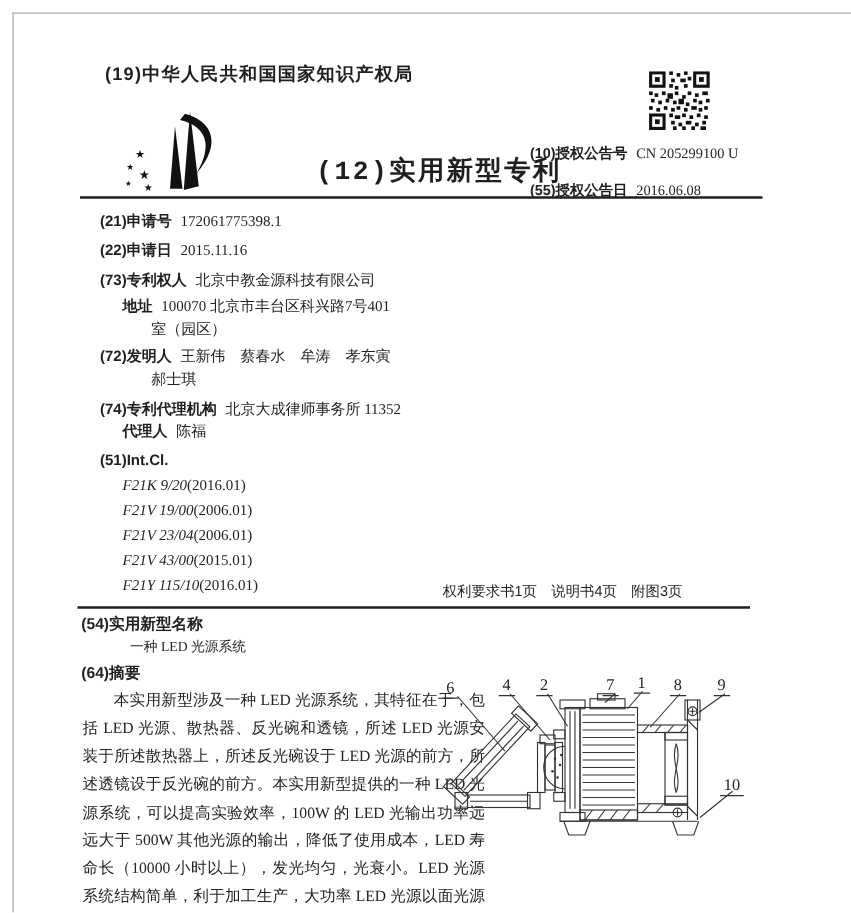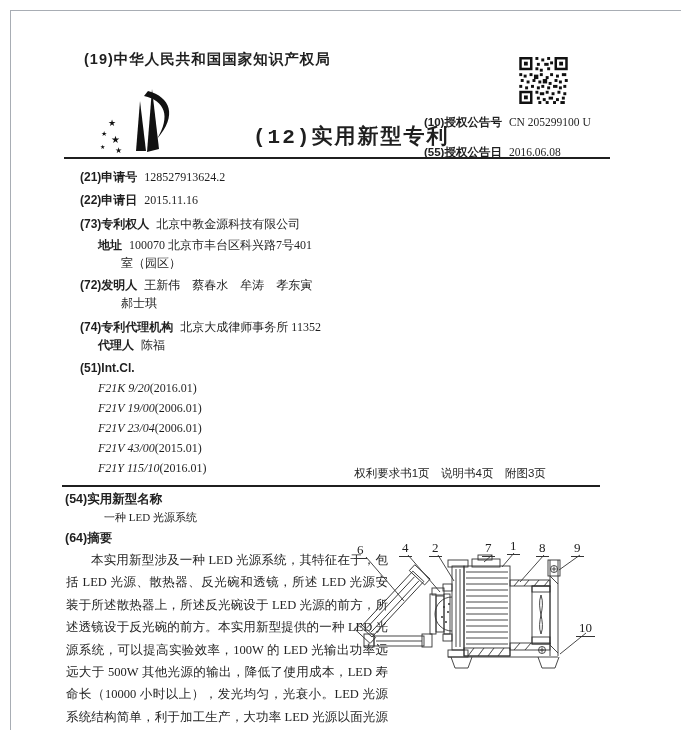--- a/index.html
+++ b/index.html
@@ -142,21 +142,21 @@
   <div class="publine" id="pub-no">
     <span class="lbl">(10)授权公告号</span><span>CN 205299100 U</span>
   </div>
   <div class="publine" id="pub-date">
     <span class="lbl">(55)授权公告日</span><span>2016.06.08</span>
   </div>
 
   <div class="rule rule1"></div>
 
   <div class="row" style="top:169px">
-    <span class="lbl">(21)申请号</span><span>128527913624.2</span>
+    <span class="lbl">(21)申请号</span><span>172061775398.1</span>
   </div>
   <div class="row" style="top:192px">
     <span class="lbl">(22)申请日</span><span>2015.11.16</span>
   </div>
   <div class="row" style="top:216px">
     <span class="lbl">(73)专利权人</span><span>北京中教金源科技有限公司</span>
   </div>
   <div class="row ind1" style="top:237px">
     <span class="lbl">地址</span><span>100070 北京市丰台区科兴路7号401</span>
   </div>

